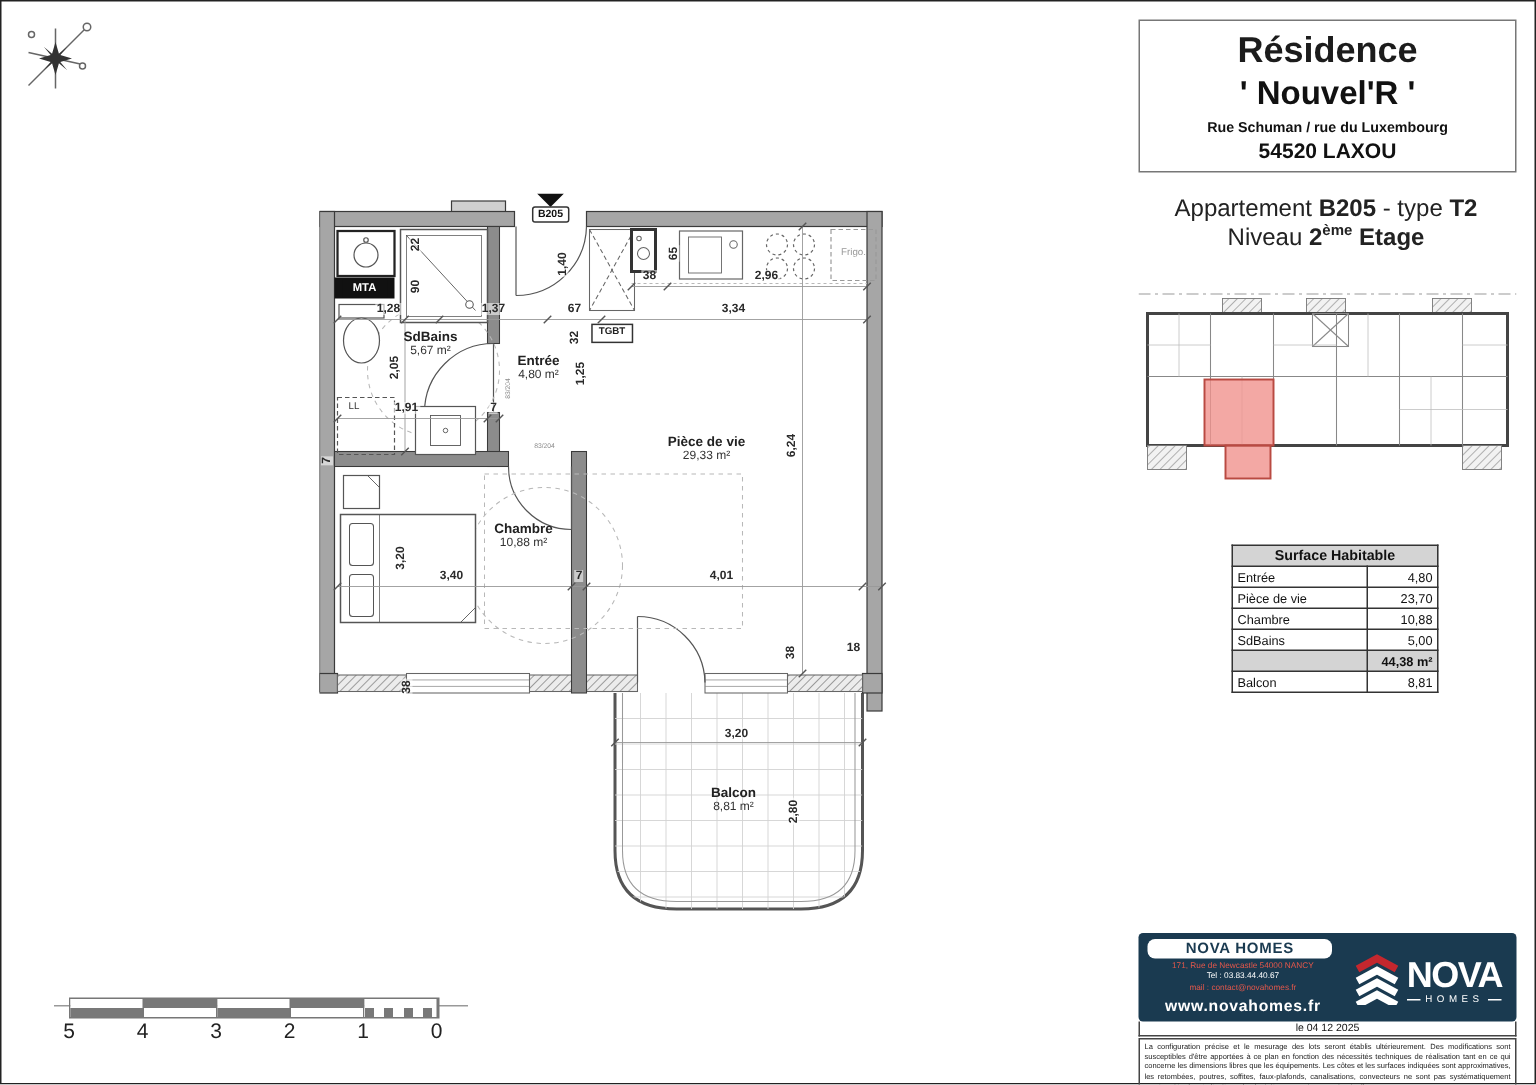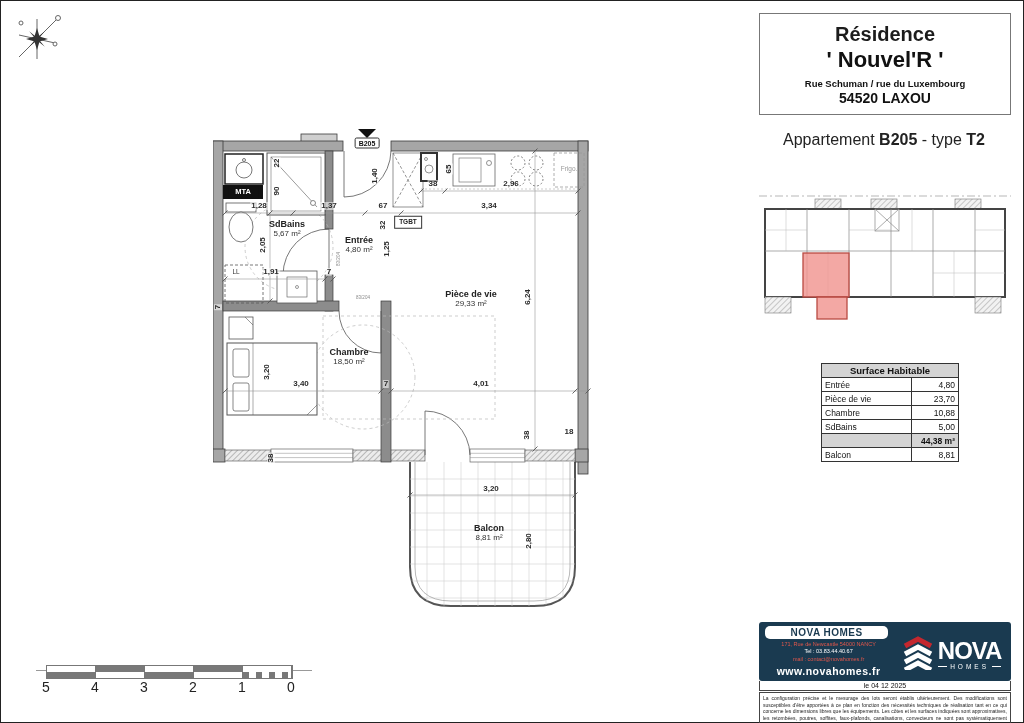--- a/index.html
+++ b/index.html
@@ -24,21 +24,21 @@
   .tag.small{color:#333;font-size:6.5px;}
   .tag.b205{border:1px solid #333;border-radius:2px;background:#fff;font-weight:bold;font-size:7px;padding:1px 3px;color:#111;}
   .tag.doorspec{color:#8a8a8a;font-size:4.5px;}
 
   
   #compass{position:absolute;left:12px;top:12px;}
 
   
   .title-box{position:absolute;left:758px;top:12px;width:250px;height:100px;border:1.5px solid #777;
              display:flex;flex-direction:column;justify-content:center;text-align:center;gap:1px;}
-  .res-label{font-size:20px;font-weight:600;color:#1c1c1c;}
+  .res-label{font-size:24px;font-weight:600;color:#1c1c1c;}
   .res-name{font-size:22px;font-weight:bold;color:#111;}
   .res-addr{font-size:9.5px;font-weight:bold;margin-top:4px;}
   .res-city{font-size:14px;font-weight:bold;}
   .apt-lines{position:absolute;left:758px;top:130px;width:250px;text-align:center;}
   .apt-line{font-size:16px;color:#222;}
   .apt-line b{font-weight:bold;}
   .apt-line sup{font-size:10px;}
   #keyplan{position:absolute;left:758px;top:190px;}
 
   
@@ -303,21 +303,21 @@
       <div class="room" style="left: 146px; top: 116px;">
         <div class="rname">Entrée</div>
         <div class="rarea">4,80 m²</div>
       </div>
       <div class="room" style="left: 258px; top: 170px;">
         <div class="rname">Pièce de vie</div>
         <div class="rarea">29,33 m²</div>
       </div>
       <div class="room" style="left: 136px; top: 228px;">
         <div class="rname">Chambre</div>
-        <div class="rarea">18,50 m²</div>
+        <div class="rarea">10,88 m²</div>
       </div>
       <div class="room" style="left: 276px; top: 404px;">
         <div class="rname">Balcon</div>
         <div class="rarea">8,81 m²</div>
       </div>
       <div class="tag mta" style="left: 30px; top: 63px;">MTA</div>
       <div class="tag small" style="left: 23px; top: 143px;">LL</div>
       <div class="tag tgbt" style="left: 195px; top: 93px;">TGBT</div>
       <div class="tag frigo" style="left: 356px; top: 40px;">Frigo.</div>
       <div class="tag b205" style="left: 154px; top: 14px;">B205</div>
@@ -327,20 +327,21 @@
 
   <div class="title-box">
     <div class="res-label">Résidence</div>
     <div class="res-name">' Nouvel'R '</div>
     <div class="res-addr">Rue Schuman / rue du Luxembourg</div>
     <div class="res-city">54520 LAXOU</div>
   </div>
 
   <div class="apt-lines">
     <div class="apt-line"><span>Appartement </span><b>B205</b><span> - type </span><b>T2</b></div>
+    <div class="apt-line"><span>Niveau </span><b><span>2</span><sup>ème</sup><span> Etage</span></b></div>
   </div>
 
   <svg id="keyplan" width="252" height="142" viewBox="0 0 252 142">
     <defs>
       <pattern id="hatch2" width="4" height="4" patternTransform="rotate(45)" patternUnits="userSpaceOnUse">
         <rect width="4" height="4" fill="#f2f2f2"></rect>
         <line x1="0" y1="0" x2="0" y2="4" stroke="#999" stroke-width="1"></line>
       </pattern>
     </defs>
     <line x1="0" y1="5" x2="252" y2="5" stroke="#999" stroke-width="0.7" stroke-dasharray="8,3,2,3"></line>

